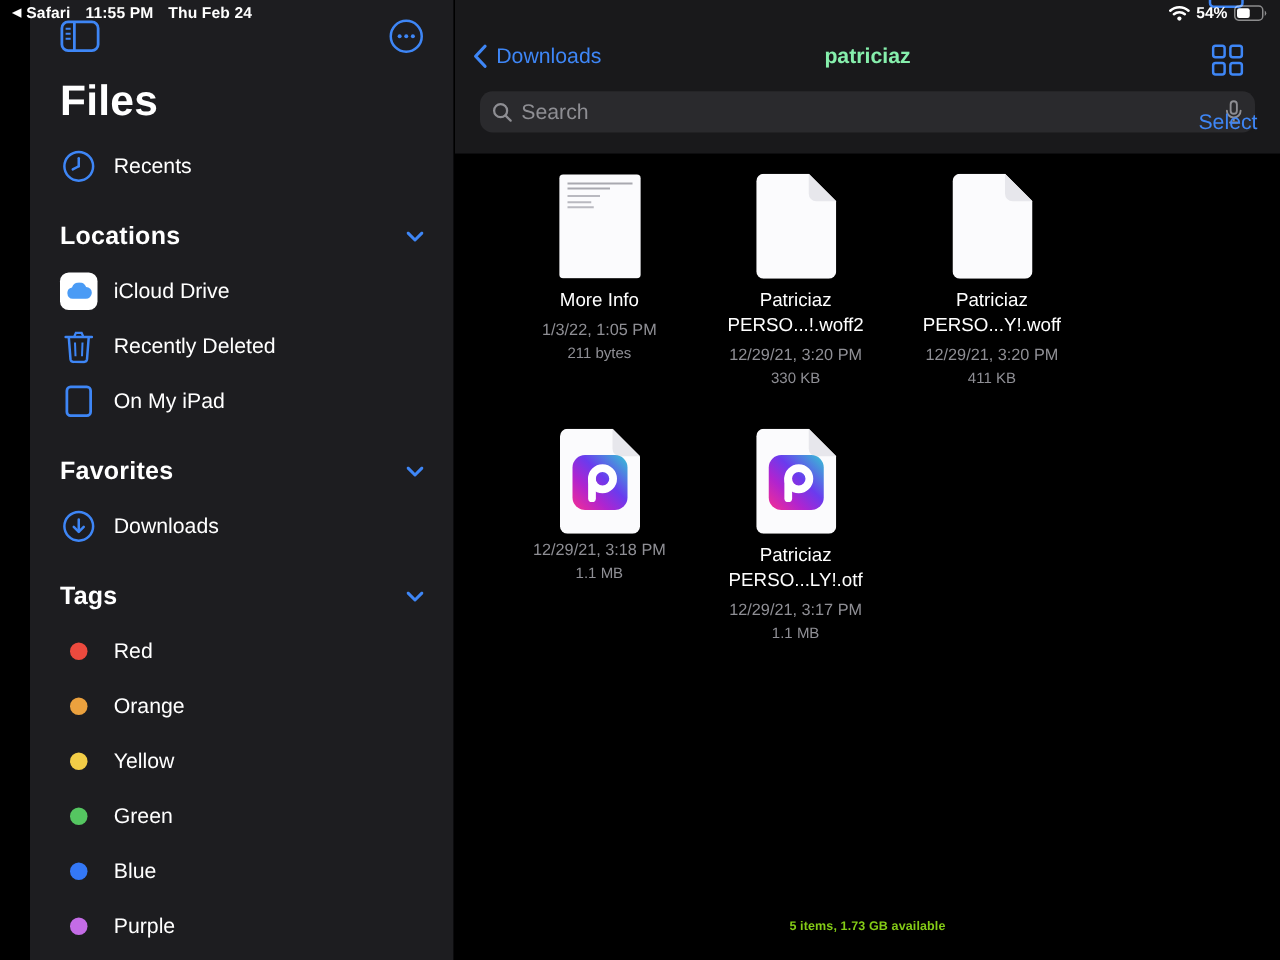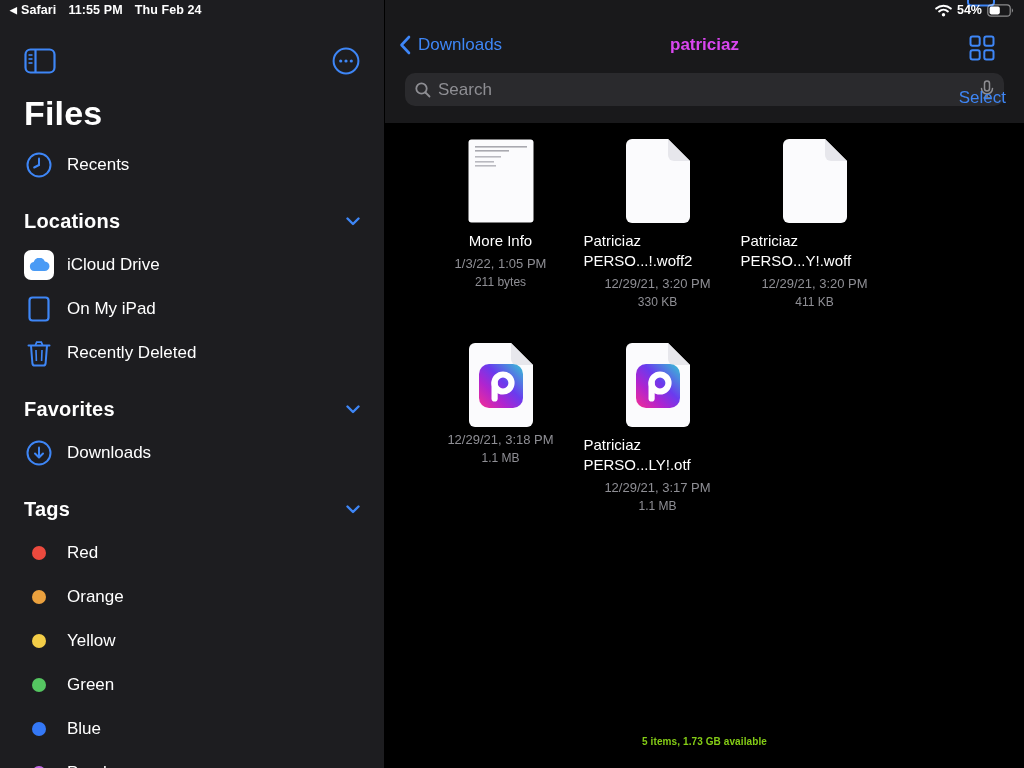--- a/index.html
+++ b/index.html
@@ -9,47 +9,47 @@
 
   
   .statusbar { position:absolute; top:0; left:0; right:0; height:20px; z-index:10;
     display:flex; justify-content:space-between; align-items:center; padding:0 10px; color:#fff; }
   .sb-left { display:flex; align-items:center; gap:12px; font-size:12.5px; font-weight:700; letter-spacing:.1px; }
   .sb-back { display:flex; align-items:center; gap:4px; }
   .sb-tri { font-size:9px; position:relative; top:-0.5px; }
   .sb-right { display:flex; align-items:center; gap:5px; font-size:12.5px; font-weight:700; }
 
   
-  .sidebar { width:384px; height:768px; background:#1d1d20; padding-top:36px; flex:0 0 auto; overflow:hidden; }
+  .sidebar { width:339px; height:768px; background:#1d1d20; padding-top:4px; flex:0 0 auto; overflow:hidden;margin-left:24px; }
   .sb-header { display:flex; justify-content:space-between; align-items:center; height:50px; padding:0 24px; }
   .files-title { font-size:34px; font-weight:700; color:#fff; padding:8px 24px 10px; letter-spacing:.2px; }
   .side-row { display:flex; align-items:center; height:44px; padding:0 24px; color:#fff; font-size:17px; }
   .side-row .ic { width:30px; display:flex; justify-content:center; margin-right:13px; flex:0 0 auto; }
   .side-section { display:flex; align-items:center; justify-content:space-between; height:44px; padding:0 24px; margin-top:12px; }
   .side-section .sec-label { font-size:20px; font-weight:700; color:#fff; letter-spacing:.2px; }
   .tag-dot { width:14px; height:14px; border-radius:50%; }
   .icloud-chip { width:30px; height:30px; background:#fff; border-radius:7px; display:flex; align-items:center; justify-content:center; }
 
   
   .main { flex:1; display:flex; flex-direction:column; position:relative; background:#000; border-left:1px solid #000; }
   .main-header { height:123px; background:#19191b; padding-top:20px; }
   .nav-row { position:relative; height:50px; display:flex; align-items:center; }
   .nav-back { display:flex; align-items:center; gap:7px; margin-left:14px; color:#3e86f6; font-size:17px; cursor:default; }
-  .nav-title { position:absolute; left:0; right:0; text-align:center; color:#d946ef; font-size:17px; font-weight:700; pointer-events:none; }
+  .nav-title { position:absolute; left:0; right:0; text-align:center; color:#86efac; font-size:17px; font-weight:700; pointer-events:none; }
   .nav-right { margin-left:auto; display:flex; align-items:center; gap:27px; padding-right:18px;flex-direction:column; }
   .nav-select { color:#3e86f6; font-size:17px; }
   .search-wrap { margin:3px 20px 0; height:33px; background:#2a2a2d; border-radius:10px;
     display:flex; align-items:center; padding:0 10px; }
   .search-wrap input { flex:1; background:transparent; border:none; outline:none; color:#fff;
     font-size:17px; margin-left:7px; font-family:"Liberation Sans", sans-serif; }
   .search-wrap input::placeholder { color:#8e8e93; opacity:1; }
 
   .content { flex:1; position:relative; background:#000; }
   .grid { display:flex; flex-wrap:wrap; padding:16px 37px 0; }
-  .file-cell { width:157px; min-height:204px; display:flex; flex-direction:column; align-items:center; }
+  .file-cell { width:157px; min-height:204px; display:flex; flex-direction:column; align-items:center; text-align:center; }
   .icon-wrap { height:84px; position:relative; }
   .file-name { margin-top:8px; font-size:15px; line-height:20px; color:#fff; max-width:148px; }
   .file-date { margin-top:4px; font-size:13px; line-height:18px; color:#8f8f95; }
   .file-size { font-size:12px; line-height:18px; color:#8f8f95; }
   .p-logo { position:absolute; left:10px; top:21px; width:44px; height:44px; border-radius:10px;
     background:linear-gradient(225deg,#35c6d4 0%,#6a3bee 42%,#b024cf 68%,#f52e93 100%);
     display:flex; align-items:center; justify-content:center; }
   .footer-status { position:absolute; bottom:21px; left:0; right:0; text-align:center;
     color:#84cc16; font-size:10px; font-weight:700; letter-spacing:.1px; }
 </style>
@@ -123,37 +123,37 @@
         <span class="icloud-chip">
           <svg width="21" height="14" viewBox="0 0 21 14">
             <path d="M5.2 13 a4.6 4.6 0 0 1 -0.6 -9.1 a6 6 0 0 1 11.3 -0.4 a4 4 0 0 1 -0.4 9.5 Z" fill="#4a9bf5"></path>
           </svg>
         </span>
       </span>
       <span>iCloud Drive</span>
     </div>
     <div class="side-row">
       <span class="ic">
-        <svg width="22" height="28" viewBox="0 0 22 28">
-          <rect x="1.5" y="2.5" width="19" height="23" rx="3" stroke="#3e86f6" stroke-width="2.2" fill="none"></rect>
-        </svg>
-      </span>
-      <span>On My iPad</span>
-    </div>
-    <div class="side-row">
-      <span class="ic">
         <svg width="24" height="27" viewBox="0 0 24 27">
           <line x1="1.5" y1="5.5" x2="22.5" y2="5.5" stroke="#3e86f6" stroke-width="2" stroke-linecap="round"></line>
           <path d="M8.5 5 l1.2-2.8 h4.6 L15.5 5" stroke="#3e86f6" stroke-width="1.8" fill="none"></path>
           <path d="M4 5.5 l1.4 18 a2.4 2.4 0 0 0 2.4 2 h8.4 a2.4 2.4 0 0 0 2.4 -2 l1.4 -18" stroke="#3e86f6" stroke-width="2" fill="none"></path>
           <line x1="9" y1="10" x2="9.4" y2="21" stroke="#3e86f6" stroke-width="1.6"></line>
           <line x1="15" y1="10" x2="14.6" y2="21" stroke="#3e86f6" stroke-width="1.6"></line>
         </svg>
       </span>
       <span>Recently Deleted</span>
+    </div>
+    <div class="side-row">
+      <span class="ic">
+        <svg width="22" height="28" viewBox="0 0 22 28">
+          <rect x="1.5" y="2.5" width="19" height="23" rx="3" stroke="#3e86f6" stroke-width="2.2" fill="none"></rect>
+        </svg>
+      </span>
+      <span>On My iPad</span>
     </div>
 
     <div class="side-section">
       <span class="sec-label">Favorites</span>
       <svg width="14" height="9" viewBox="0 0 14 9">
         <polyline points="1.5,1.5 7,7 12.5,1.5" stroke="#3e86f6" stroke-width="2.4" fill="none" stroke-linecap="round" stroke-linejoin="round"></polyline>
       </svg>
     </div>
     <div class="side-row">
       <span class="ic">

